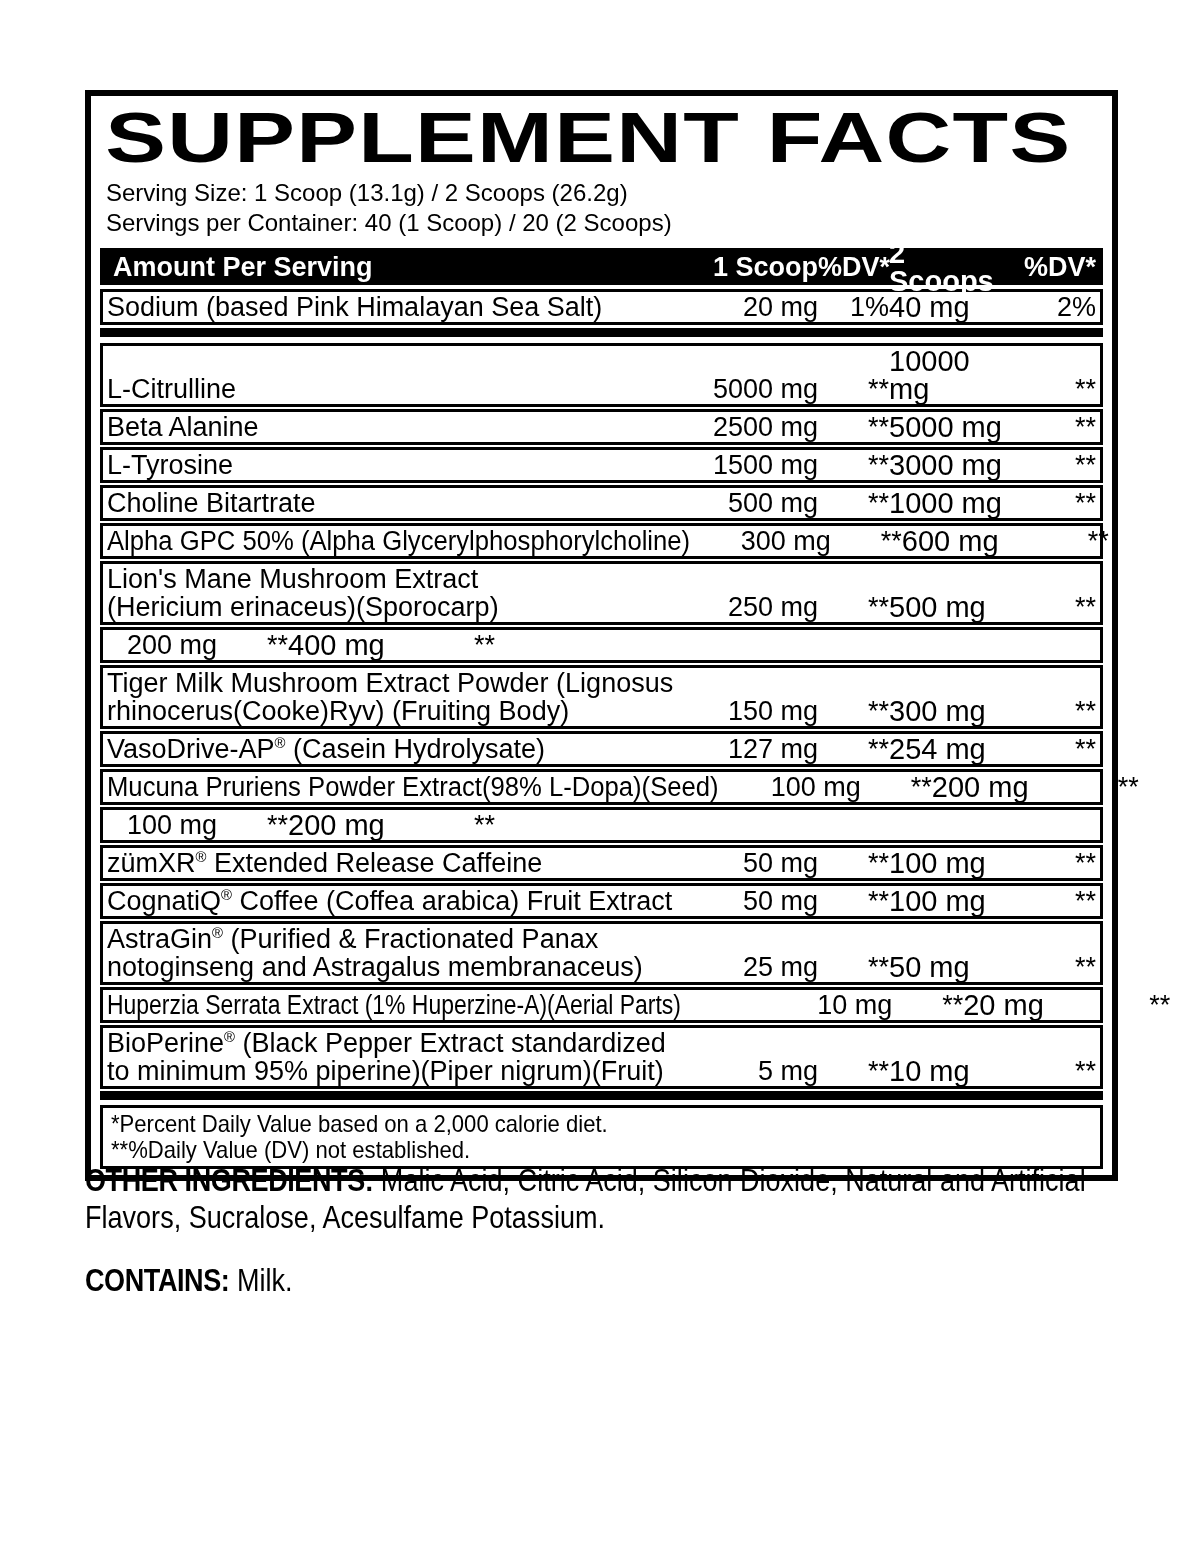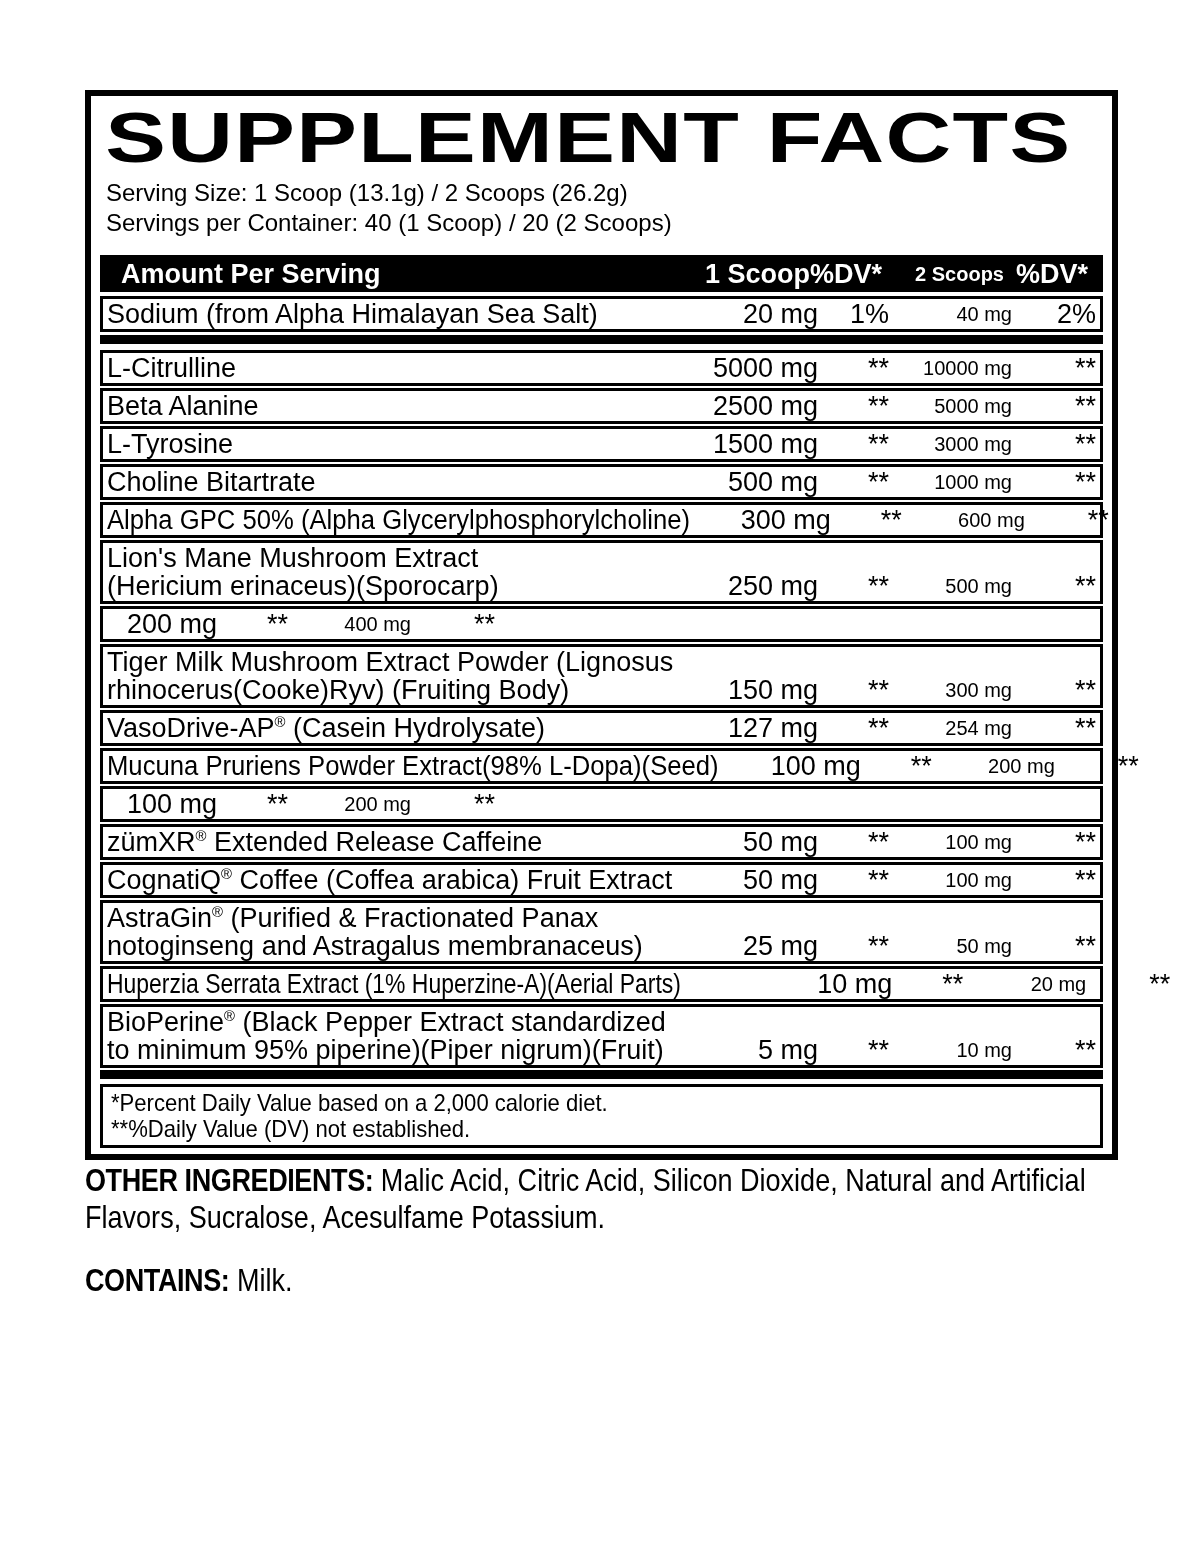--- a/index.html
+++ b/index.html
@@ -43,29 +43,29 @@
   }
   .serving-line {
     font-size: 24px;
     line-height: 30px;
     padding-left: 6px;
   }
   .serving-line.first { margin-top: 4px; }
 
   
   .hdr-bar {
-    margin-top: 17px;
+    margin-top: 10px;
     background: #000;
     color: #fff;
     height: 37px;
     display: flex;
     align-items: center;
     font-weight: bold;
     font-size: 25px;
-    padding: 0 15px;
+    padding: 0 7px;
     margin-bottom: 4px;
   }
   .hdr-bar .cell { color: #fff; }
 
   
   .row {
     display: flex;
     align-items: flex-end;
     box-sizing: border-box;
     border: 3px solid #000;
@@ -76,21 +76,21 @@
   .cell { box-sizing: border-box; }
   .name {
     flex: 1 1 auto;
     font-size: 27px;
     line-height: 28px;
     white-space: nowrap;
     text-align: left;
   }
   .a1  { width: 110px; text-align: right; font-size: 27px; line-height: 28px; flex: 0 0 auto; }
   .dv1 { width: 71px;  text-align: right; font-size: 27px; line-height: 28px; flex: 0 0 auto; }
-  .a2  { width: 123px; text-align: right; font-size: 20px; line-height: 28px; flex: 0 0 auto; }
+  .a2  { width: 123px; font-size: 29px; line-height: 28px; flex: 0 0 auto; }
   .dv2 { width: 84px;  text-align: right; font-size: 27px; line-height: 28px; flex: 0 0 auto; }
 
   .hdr-bar .name { padding-left: 6px; }
 
   .sodium-row { margin-bottom: 3px; }
 
   .thick-divider {
     height: 9px;
     background: #000;
     margin-bottom: 6px;
@@ -154,21 +154,21 @@
 
     <div class="hdr-bar">
       <div class="cell name">Amount Per Serving</div>
       <div class="cell a1">1 Scoop</div>
       <div class="cell dv1">%DV*</div>
       <div class="cell a2">2 Scoops</div>
       <div class="cell dv2">%DV*</div>
     </div>
 
     <div class="row sodium-row">
-      <div class="cell name">Sodium (from Alpha Himalayan Sea Salt)</div>
+      <div class="cell name">Sodium (based Pink Himalayan Sea Salt)</div>
       <div class="cell a1">20 mg</div>
       <div class="cell dv1">1%</div>
       <div class="cell a2">40 mg</div>
       <div class="cell dv2">2%</div>
     </div>
 
     <div class="thick-divider"></div>
 
     <div class="row">
       <div class="cell name">L-Citrulline</div>

